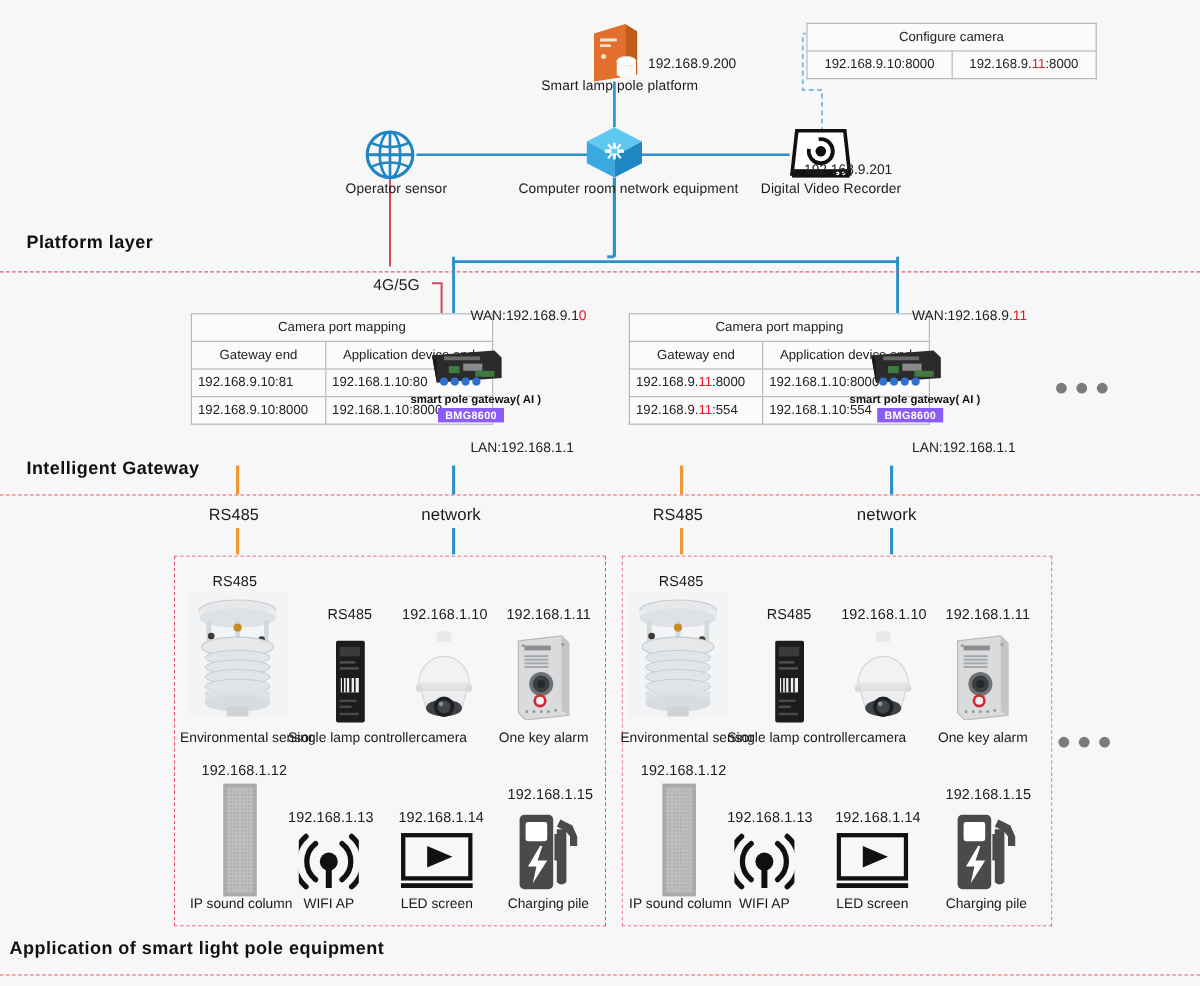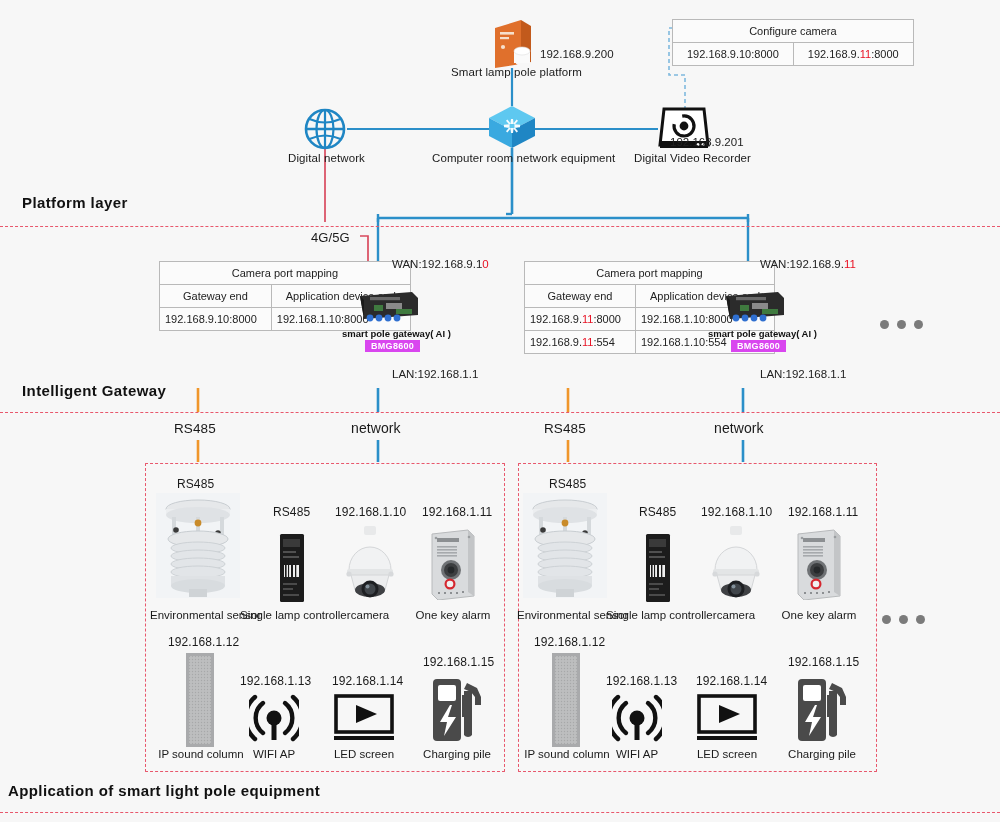--- a/index.html
+++ b/index.html
@@ -46,21 +46,21 @@
     border:1.5px dashed #e8576c;
     border-radius:1px;
     background:rgba(255,255,255,0.0);
   }
   .dev-cap{
     position:absolute;font-size:11.5px;color:#1a1a1a;white-space:nowrap;
     text-align:center;
   }
   .gw-name{font-size:9.5px;font-weight:bold;color:#111;white-space:nowrap;}
   .gw-model{
-    font-size:9px;font-weight:bold;color:#e81123;background:#d946ef;
+    font-size:9px;font-weight:bold;color:#e81123;background:#8b5cf6;
     color:#ffffff;padding:1px 6px;white-space:nowrap;letter-spacing:.3px;
   }
 </style>
 </head>
 <body>
 
 <div id="stage">
 
   <svg id="wires" viewBox="0 0 1000 822">
 
@@ -132,21 +132,21 @@
   <div class="abs" style="left:303px;top:108px;width:44px;height:44px;">
     <svg viewBox="0 0 44 44" width="44" height="44">
       <circle cx="22" cy="21" r="19" fill="none" stroke="#1f86c4" stroke-width="2.6"></circle>
       <ellipse cx="22" cy="21" rx="8.5" ry="19" fill="none" stroke="#1f86c4" stroke-width="2.2"></ellipse>
       <line x1="22" y1="2" x2="22" y2="40" stroke="#1f86c4" stroke-width="2.2"></line>
       <line x1="3" y1="21" x2="41" y2="21" stroke="#1f86c4" stroke-width="2.6"></line>
       <path d="M 6.5,11 Q 22,18 37.5,11" fill="none" stroke="#1f86c4" stroke-width="2.1"></path>
       <path d="M 6.5,31 Q 22,24 37.5,31" fill="none" stroke="#1f86c4" stroke-width="2.1"></path>
     </svg>
   </div>
-  <div class="abs lbl" style="left:288px;top:152px;">Digital network</div>
+  <div class="abs lbl" style="left:288px;top:152px;">Operator sensor</div>
 
   <div class="abs" style="left:658px;top:105px;width:54px;height:46px;">
     <svg viewBox="0 0 54 46" width="54" height="46">
       <polygon points="6,4 46,4 50,40 2,40" fill="#ffffff" stroke="#111" stroke-width="3"></polygon>
       <rect x="2" y="36" width="48" height="7" fill="#111"></rect>
       <circle cx="40" cy="39.5" r="1.5" fill="#fff"></circle>
       <circle cx="45" cy="39.5" r="1.5" fill="#fff"></circle>
       <g transform="translate(26,21)">
         <circle r="10" fill="none" stroke="#111" stroke-width="3.2" stroke-dasharray="40 12" transform="rotate(-40)"></circle>
         <circle r="4.4" fill="#111"></circle>
@@ -174,20 +174,24 @@
   <div class="divider" style="top:226px;"></div>
 
   <table class="tbl" style="left:159px;top:261px;width:182px;">
     <tbody>
         <tr>
       <td class="hd" colspan="2">Camera port mapping</td>
     </tr>
     <tr>
       <td class="hd">Gateway end</td>
       <td class="hd">Application device end</td>
+    </tr>
+    <tr>
+      <td class="lft"><span>192.168.9.10:81</span><span class="red"></span><span></span></td>
+      <td class="lft">192.168.1.10:80</td>
     </tr>
     <tr>
       <td class="lft"><span>192.168.9.10:8000</span><span class="red"></span><span></span></td>
       <td class="lft">192.168.1.10:8000</td>
     </tr>
   </tbody>
     </table>
 
   <div class="abs lbl-ip" style="left:392px;top:258px;"><span>WAN:192.168.9.1</span><span class="red">0</span><span></span></div>
   <div class="abs" style="left:356px;top:288px;width:66px;height:36px;">

